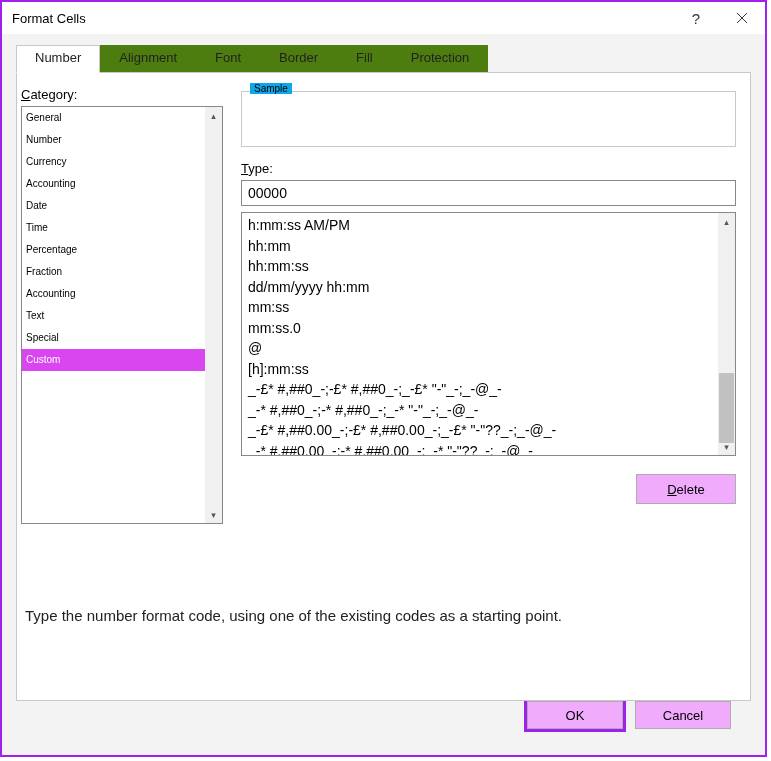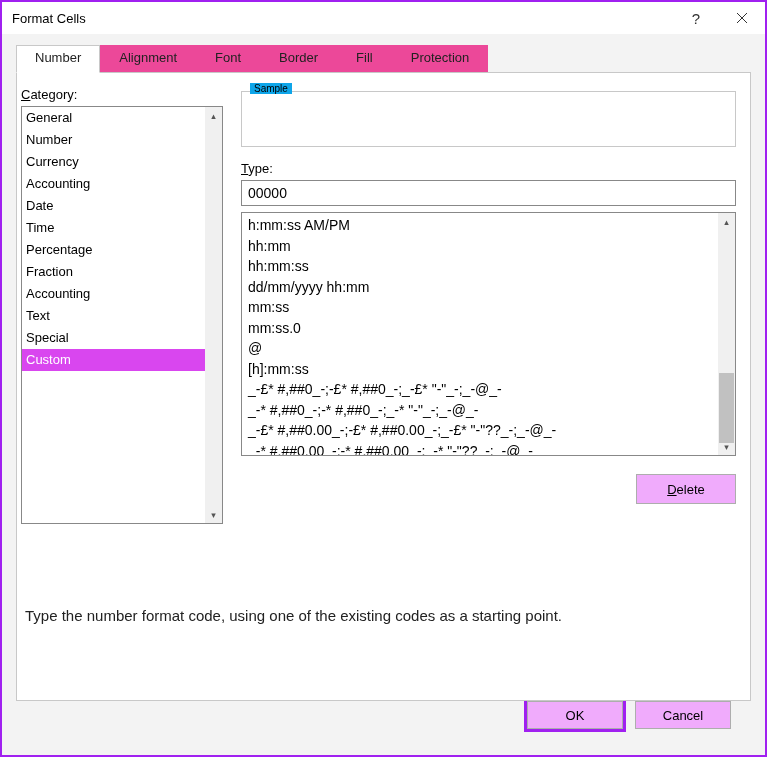--- a/index.html
+++ b/index.html
@@ -52,21 +52,21 @@
   .tabstrip {
     display: flex;
     height: 28px;
   }
   .tab {
     padding: 4px 18px;
     font-size: 13px;
     color: #222;
     border: 1px solid transparent;
     border-bottom: none;
-    background: #ec4899;
+    background: #4d7c0f;
     position: relative;
     top: 1px;
     cursor: default;
   }
   .tab.active {
     background: #fff;
     border: 1px solid #c8c8c8;
     border-bottom: 1px solid #fff;
     z-index: 2;
   }
@@ -96,21 +96,21 @@
     position: relative;
     overflow: hidden;
   }
   .listbox .items {
     position: absolute;
     left: 0; top: 0; right: 17px; bottom: 0;
     overflow: hidden;
   }
   .listbox .item {
     padding: 1px 4px;
-    font-size: 13px;
+    font-size: 10px;
     line-height: 20px;
     white-space: nowrap;
   }
   .listbox .item.selected {
     background: #d946ef;
     color: #fff;
   }
   .lb-scroll {
     position: absolute;
     right: 0; top: 0; bottom: 0;

